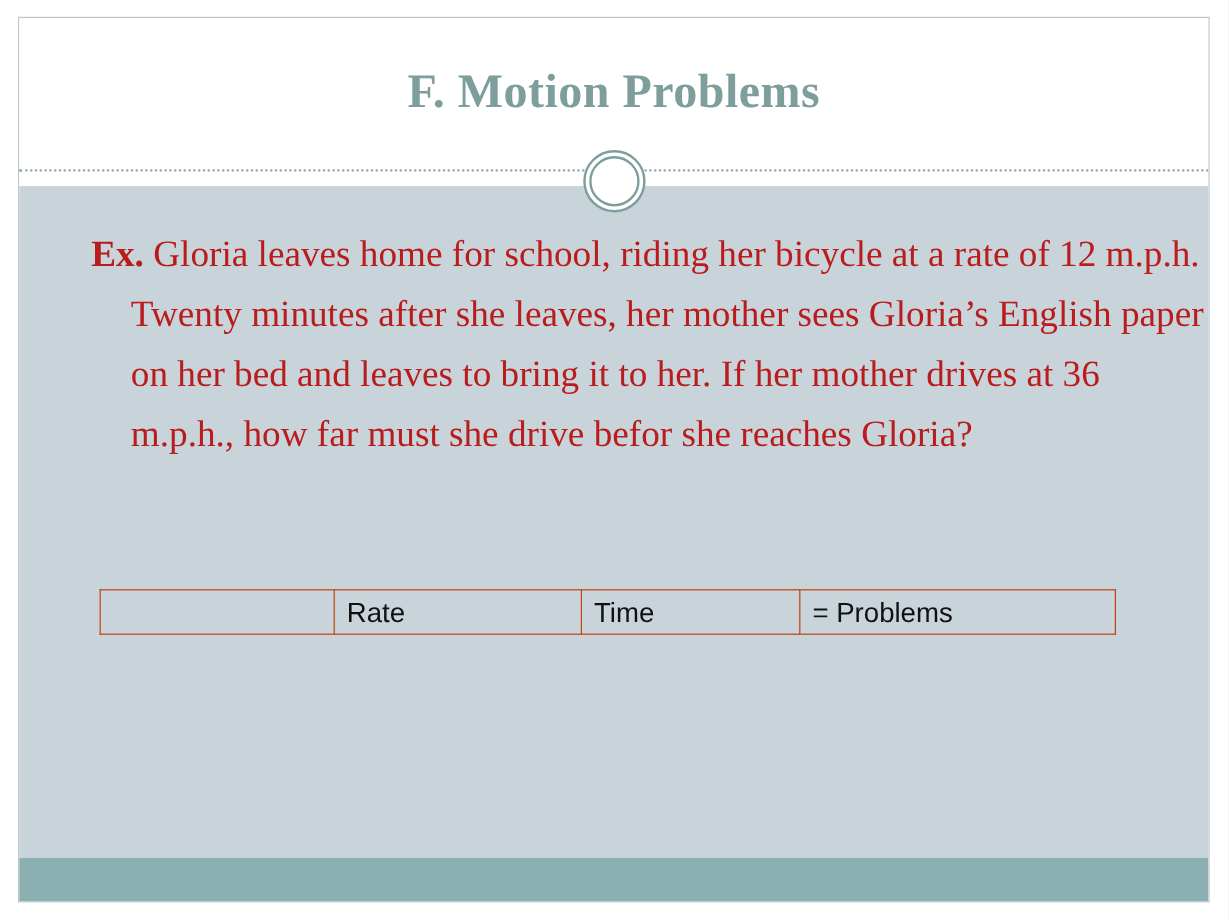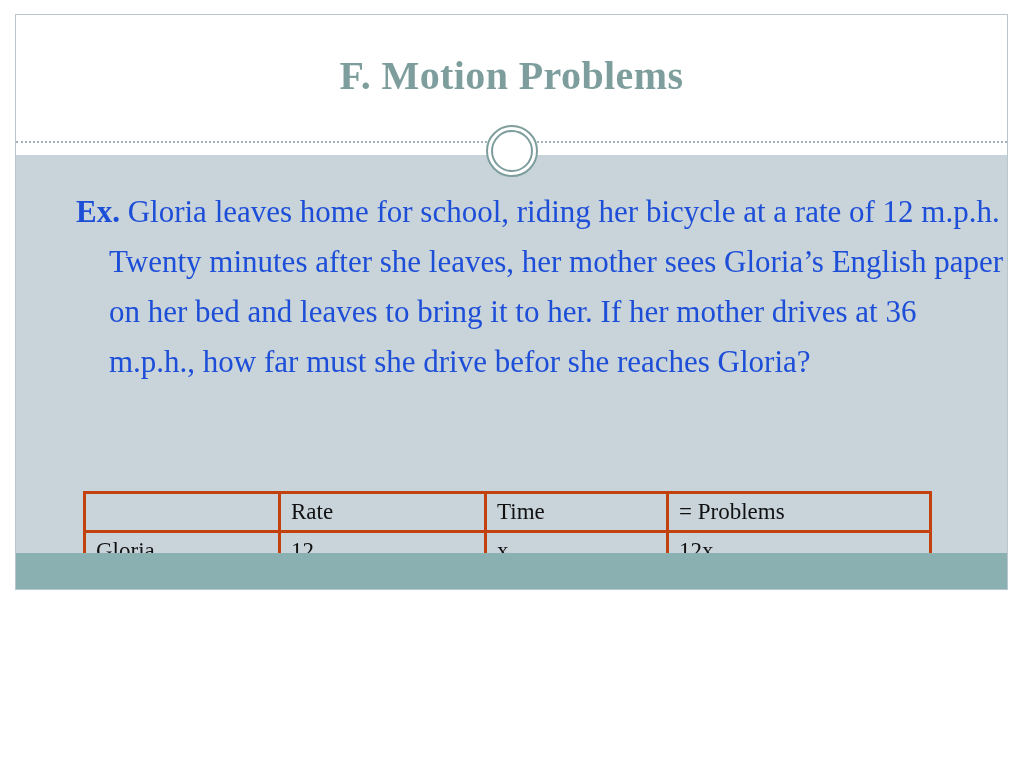--- a/index.html
+++ b/index.html
@@ -14,21 +14,21 @@
     font-family: "Liberation Serif", "DejaVu Serif", serif;
     overflow: hidden;
   }
 
   
   .slide {
     position: absolute;
     left: 15px;
     top: 14px;
     width: 993px;
-    height: 576px;
+    height: 738px;
     box-sizing: border-box;
     border: 1px solid #b9c7cd;
     background: #ffffff;
     overflow: hidden;
   }
 
   
   .title-band {
     position: absolute;
     left: 0;
@@ -110,21 +110,21 @@
   }
 
   
   .problem-text {
     position: absolute;
     left: 60px;
     top: 32px;
     width: 900px;
     font-size: 31px;
     line-height: 50px;
-    color: #1d4ed8;
+    color: #b91c1c;
     text-indent: -33px;
     padding-left: 33px;
     font-family: "Liberation Serif", "DejaVu Serif", serif;
   }
   .problem-text .lead {
     font-weight: bold;
   }
 
   
   .rate-table {
@@ -132,25 +132,25 @@
     left: 67px;
     top: 336px;
     width: 846px;
     border-collapse: collapse;
     table-layout: fixed;
     font-size: 23px;
     color: #111111;
     background: transparent;
   }
   .rate-table td {
-    border: 3px solid #c2410c;
+    border: 1px solid #c2410c;
     padding: 2px 0 2px 10px;
     height: 32px;
     vertical-align: middle;
-    font-family: Liberation Serif, serif;
+    font-family: Liberation Sans, sans-serif;
     font-weight: normal;
     background: transparent;
   }
   .rate-table col.c0 { width: 195px; }
   .rate-table col.c1 { width: 206px; }
   .rate-table col.c2 { width: 182px; }
   .rate-table col.c3 { width: 263px; }
 </style>
 </head>
 <body>
@@ -177,26 +177,20 @@
           <col class="c2">
           <col class="c3">
       </colgroup>
       <tbody>
         <tr>
           <td></td>
           <td>Rate</td>
           <td>Time</td>
           <td>= Problems</td>
         </tr>
-        <tr>
-          <td>Gloria</td>
-          <td>12</td>
-          <td>x</td>
-          <td>12x</td>
-        </tr>
       </tbody>
     </table>
 
   </div>
 
   <div class="footer-band"></div>
 
 </div>
 
 </body></html>

